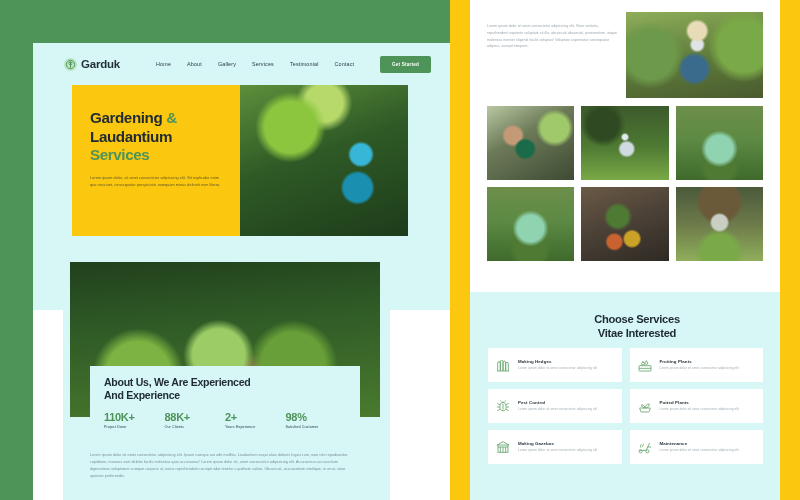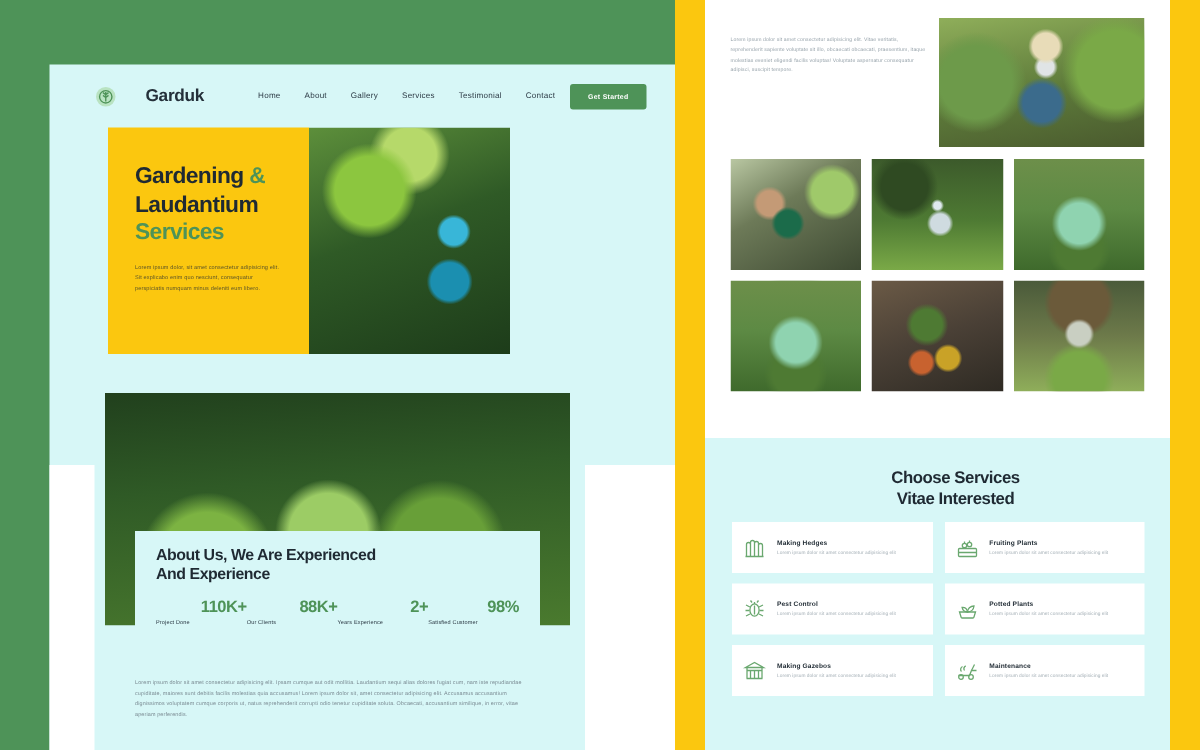--- a/index.html
+++ b/index.html
@@ -49,21 +49,20 @@
   .brand-mark {
     width: 13px; height: 13px; border-radius: 50%;
     background: #b9e3c2;
     position: relative;
     display: flex; align-items: center; justify-content: center;
   }
   .brand-mark svg { width: 11px; height: 11px; display: block; }
   .brand-name {
     font-size: 11.5px; font-weight: bold; color: #24303a;
     letter-spacing: -0.2px;
-    margin-left: 16px;
   }
   #nav-links {
     display: flex; align-items: center; gap: 16px;
     margin-left: 36px;
   }
   .nav-link {
     font-size: 5.4px; color: #2c3a45; letter-spacing: 0.15px;
     white-space: nowrap; cursor: pointer;
   }
   #cta-button {
@@ -74,21 +73,21 @@
     padding: 6px 12px;
     border-radius: 2px; border: 0;
     cursor: pointer;
     font-family: "Liberation Sans", sans-serif;
   }
 
   
   #hero {
     position: absolute;
     left: 72px; top: 85px;
-    width: 268px; height: 151px;
+    width: 336px; height: 151px;
     display: flex;
   }
   #hero-text {
     width: 50%; height: 100%;
     background: #fbc70f;
     padding: 24px 18px 0 18px;
   }
   #hero-title {
     font-size: 15.2px; font-weight: bold; line-height: 1.22;
     color: #1f2a33; letter-spacing: -0.4px;
@@ -103,33 +102,33 @@
 
   
   #about-image {
     position: absolute;
     left: 70px; top: 262px;
     width: 310px; height: 155px;
     overflow: hidden;
   }
   #about-card {
     position: absolute;
-    left: 90px; top: 354px;
+    left: 90px; top: 366px;
     width: 270px; height: 76px;
     background: #d7f7f7;
     padding: 10px 14px 0 14px;
   }
   #about-title {
     font-size: 10.6px; font-weight: bold; line-height: 1.22;
     color: #1f2a33; letter-spacing: -0.3px;
   }
   #stats { display: flex; margin-top: 9px; }
   .stat { flex: 1; }
   .stat-value {
-    font-size: 11px; font-weight: bold; color: #4e9358; letter-spacing: -0.3px; text-align: right;
+    font-size: 11px; font-weight: bold; color: #4e9358; letter-spacing: -0.3px;
   }
   .stat-label {
     margin-top: 2px; font-size: 3.7px; color: #2c3a45; letter-spacing: 0.1px;
   }
   #about-paragraph {
     position: absolute;
     left: 90px; top: 452px;
     width: 268px;
     font-size: 3.6px; line-height: 1.95; color: #7a8a92;
     letter-spacing: 0.1px;

